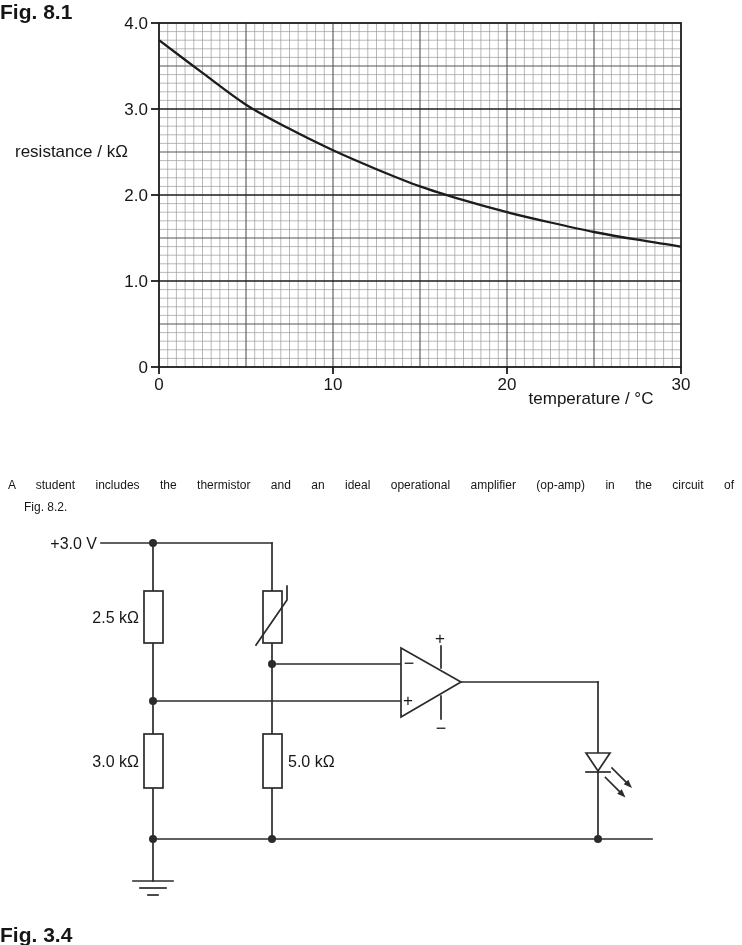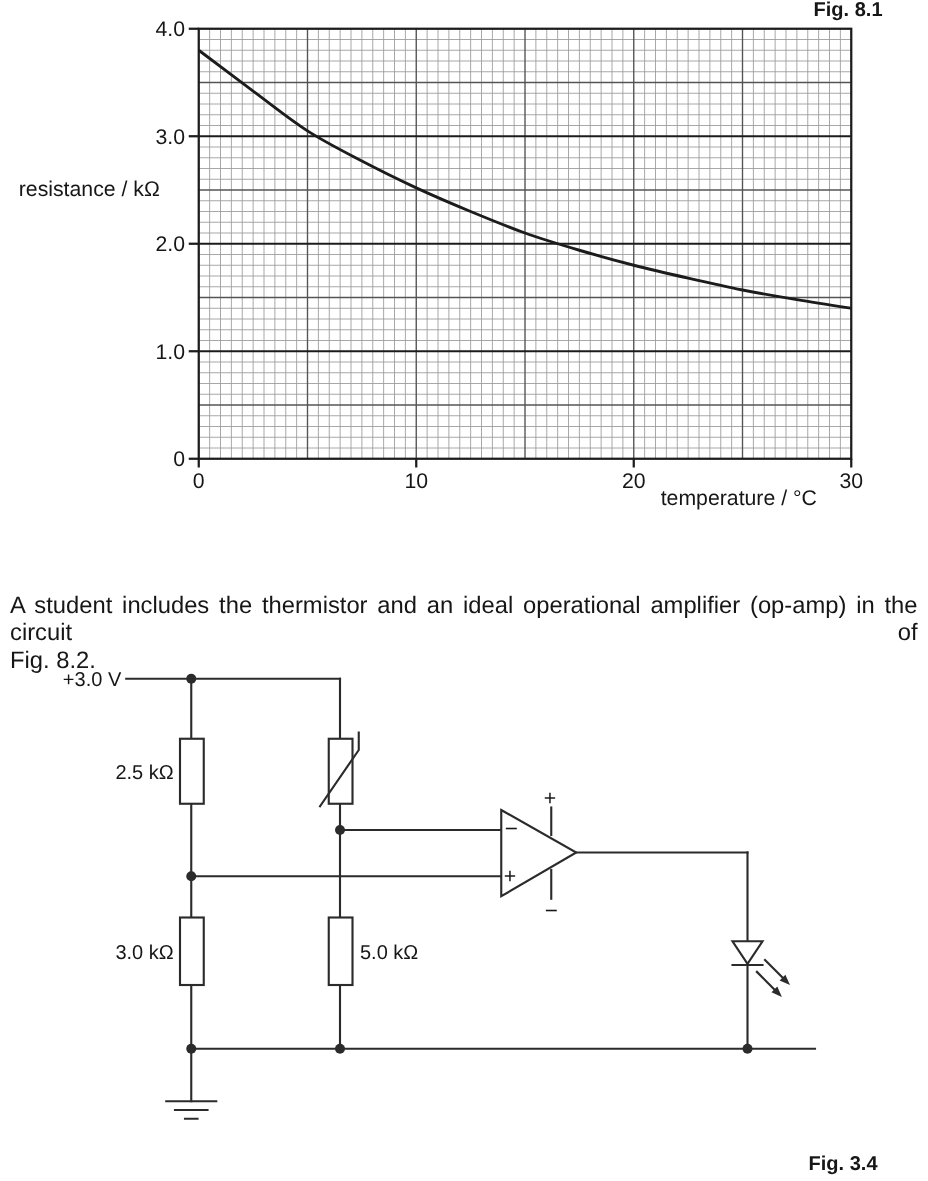--- a/index.html
+++ b/index.html
@@ -1,23 +1,23 @@
 <!DOCTYPE html>
 <html><head>
 <meta charset="utf-8">
 <style>
   html,body{margin:0;padding:0;background:#ffffff;}
   body{width:742px;height:945px;position:relative;overflow:hidden;
        font-family:"Liberation Sans",sans-serif;color:#111;}
   .abs{position:absolute;}
   svg text{font-family:"Liberation Sans",sans-serif;fill:#161616;}
-  .caption{font-weight:bold;font-size:16px;text-align:right;color:#161616;}
-  #para{font-size:19px;line-height:22px;color:#161616;}
+  .caption{font-weight:bold;font-size:21px;text-align:left;color:#161616;}
+  #para{font-size:12px;line-height:22px;color:#161616;}
   #para .j{display:block;text-align:justify;text-align-last:justify;}
-  #para .l2{display:block;}
+  #para .l2{display:block;margin-left:16px;}
 </style>
 </head>
 <body>
 
 <svg class="abs" style="left:0;top:0" width="742" height="420" viewBox="0 0 742 420">
   <g>
       <line x1="167.7" y1="23" x2="167.7" y2="367" stroke="#9b9b9b" stroke-width="0.7"></line>
       <line x1="176.4" y1="23" x2="176.4" y2="367" stroke="#9b9b9b" stroke-width="0.7"></line>
       <line x1="185.1" y1="23" x2="185.1" y2="367" stroke="#9b9b9b" stroke-width="0.7"></line>
       <line x1="193.8" y1="23" x2="193.8" y2="367" stroke="#9b9b9b" stroke-width="0.7"></line>

